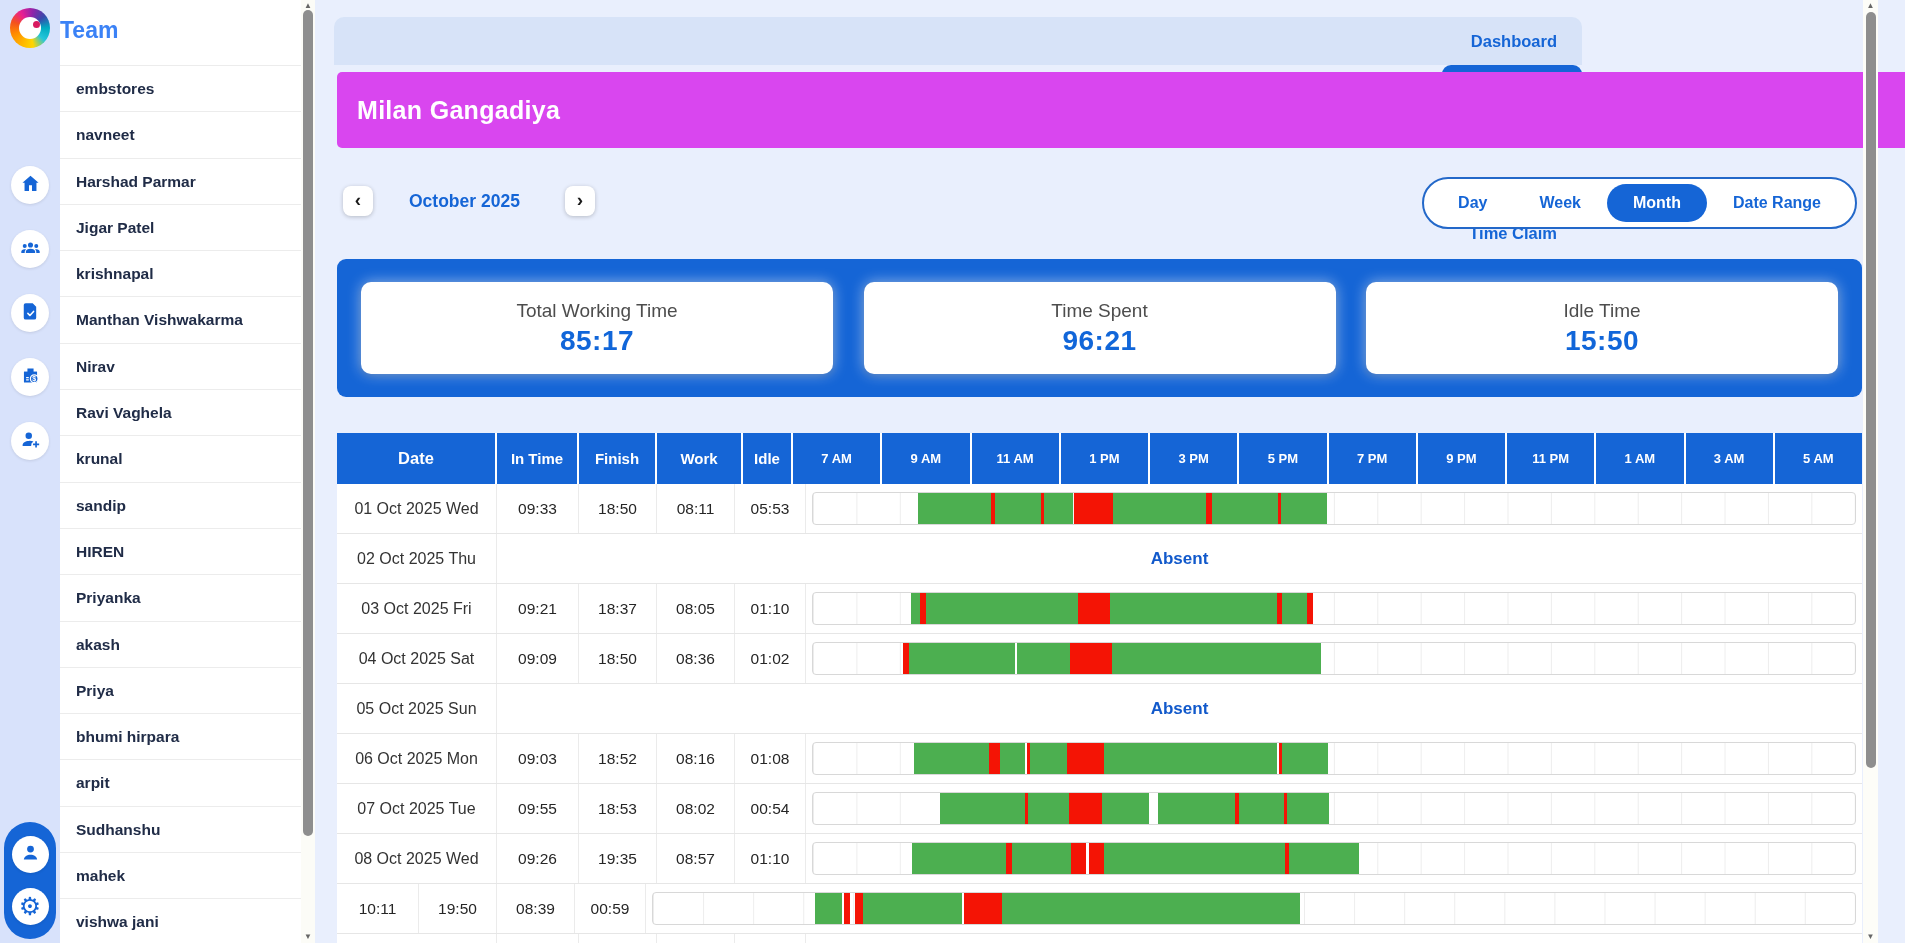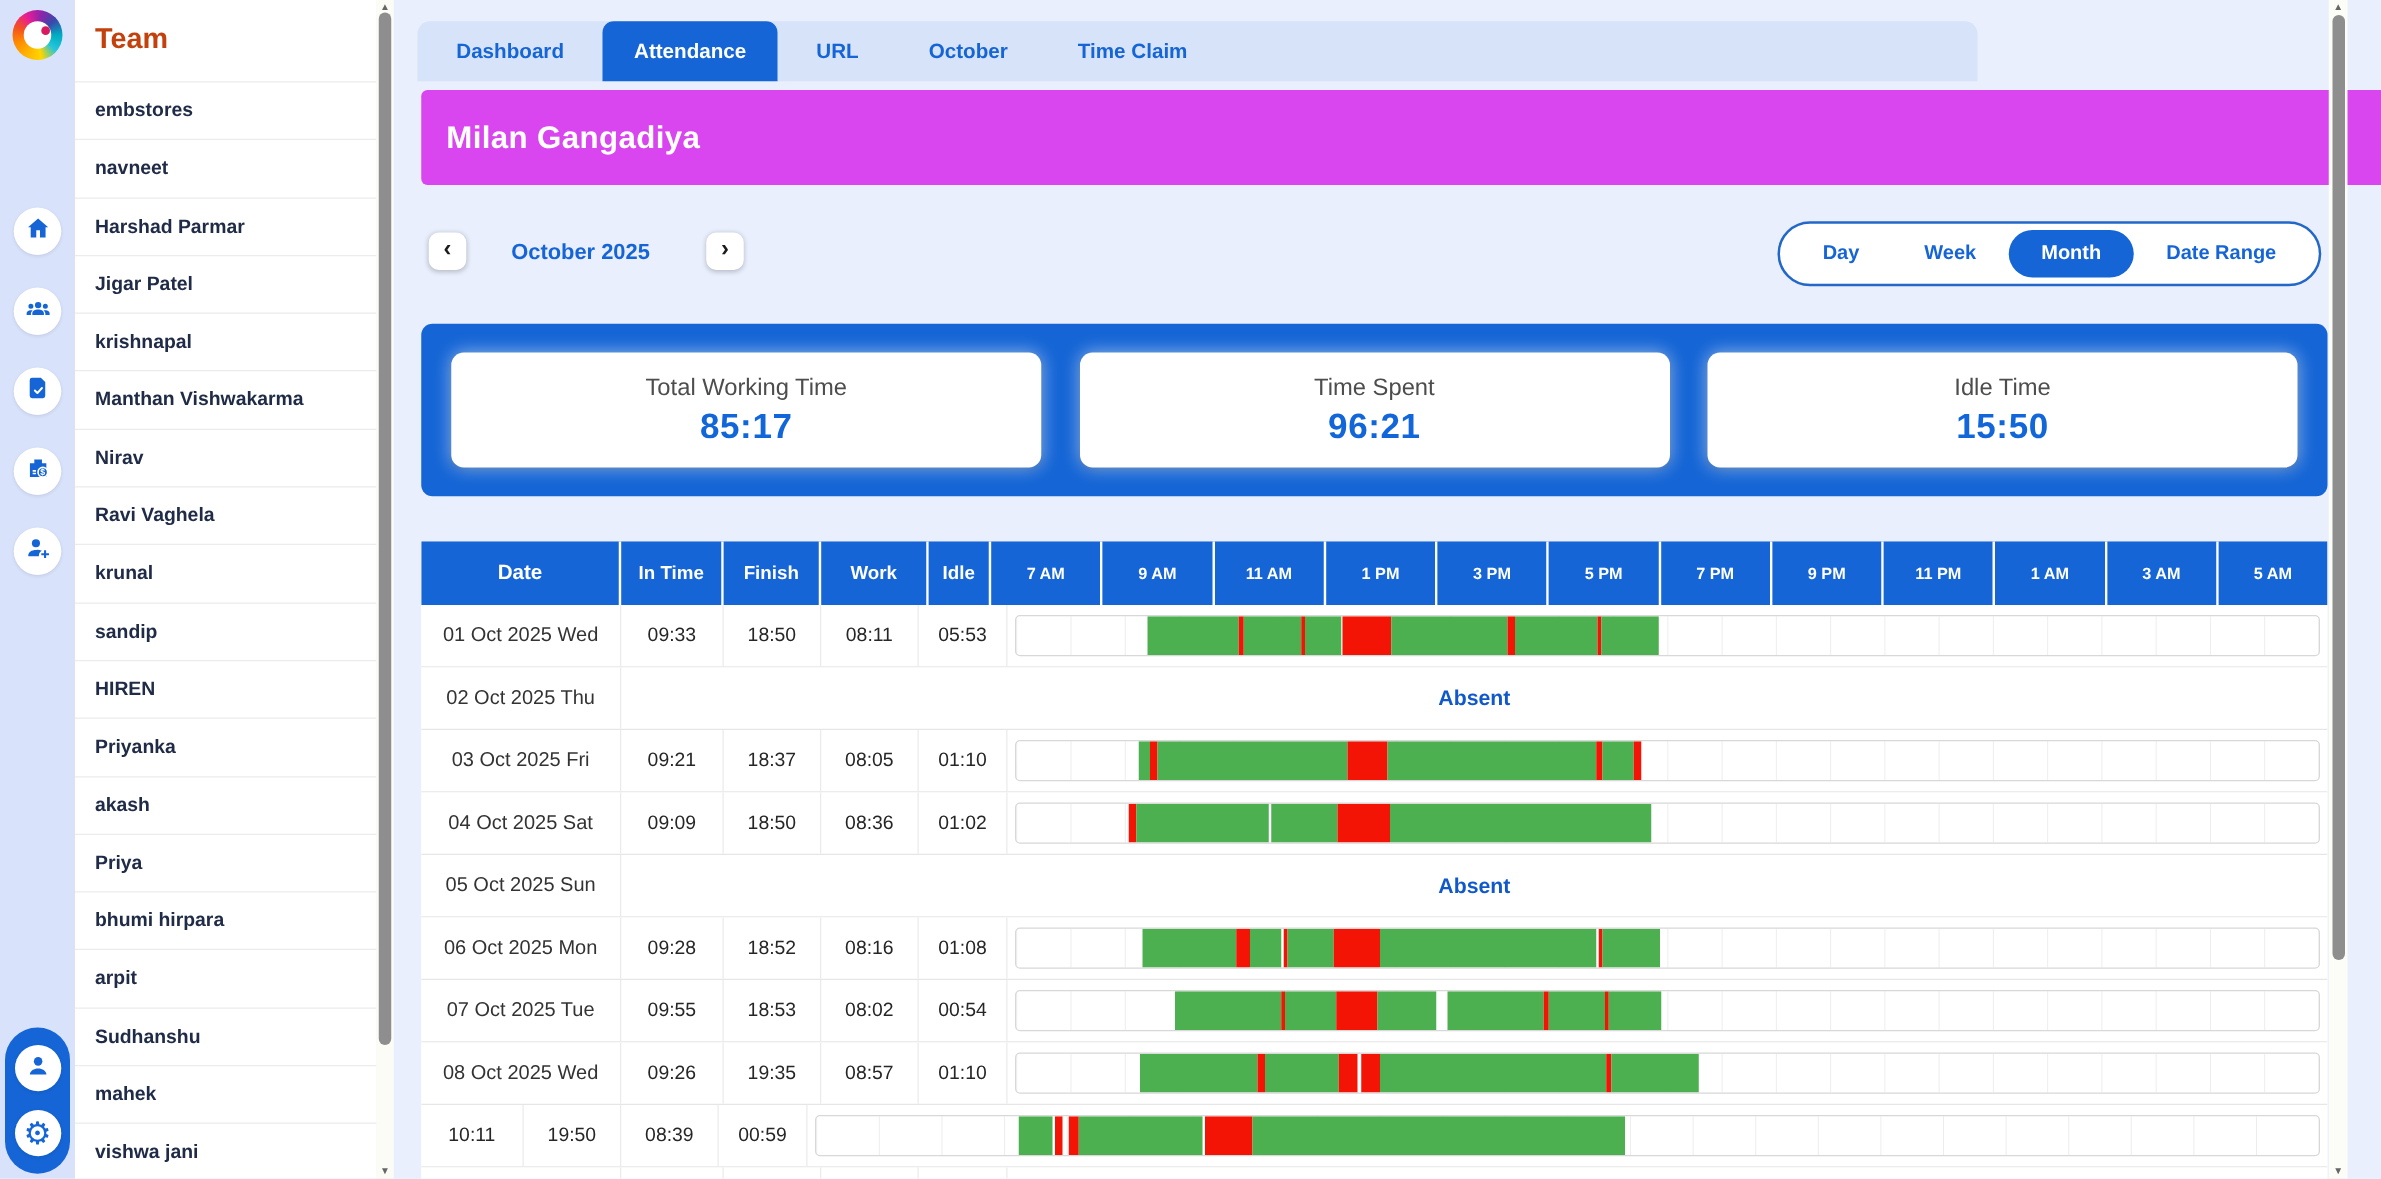--- a/index.html
+++ b/index.html
@@ -16,36 +16,36 @@
               display:flex; align-items:center; justify-content:center; color:#1565d6;
               box-shadow:0 1px 3px rgba(0,0,0,.10); cursor:pointer; }
   .rail-btn svg { width:21px; height:21px; }
   .rail-bottom { position:absolute; left:4px; top:822px; width:52px; height:117px; background:#1565d6;
                  border-radius:27px; display:flex; flex-direction:column; align-items:center; justify-content:space-evenly; }
   .rail-bottom .rail-btn { position:static; width:37px; height:37px; }
   .gear-glyph { font-family:"DejaVu Sans",sans-serif; font-size:25px; line-height:1; color:#1565d6; font-weight:bold; }
 
   
   .team-panel { position:absolute; left:60px; top:0; width:241px; height:943px; background:#fff; z-index:3; }
-  .team-title { height:66px; line-height:61px; padding-left:16px; font-size:23px; font-weight:bold; color:#c2410c;
+  .team-title { height:66px; line-height:61px; font-size:23px; font-weight:bold; color:#3b82f6;
                 border-bottom:1px solid #ececec; }
   .team-item { height:46.3px; line-height:46.3px; padding-left:16px; border-bottom:1px solid #ececec;
                font-size:15.5px; font-weight:bold; color:#202c47; white-space:nowrap; overflow:hidden; cursor:pointer; }
   .vscroll { position:absolute; top:0; width:14px; height:943px; background:#fcfcf7; }
   .vscroll .thumb { position:absolute; left:2px; width:10px; background:#8e8e8e; border-radius:6px; }
   .vscroll .arr { position:absolute; left:0; width:14px; text-align:center; font-size:8px; color:#666; line-height:8px; }
   .team-scroll { left:301px; }
   .main-scroll { left:1863px; width:15px; background:#fdfdf8; z-index:6; }
   .main-scroll .thumb { left:2.5px; }
 
   
   .main { position:absolute; left:314px; top:0; width:1591px; height:943px; }
 
   .tab-bar { position:absolute; left:20px; top:17px; width:1248px; height:48px; background:#d7e3f8;
-             border-radius:10px 10px 0 0; display:flex; align-items:flex-end; }
+             border-radius:10px 10px 0 0; display:flex; align-items:flex-end;flex-direction:column; }
   .tab { height:48px; line-height:48px; padding:0 25px; font-size:16.5px; font-weight:bold; color:#1565d6;
          cursor:pointer; margin-left:6px; }
   .tab.active { background:#1565d6; color:#fff; border-radius:9px 9px 0 0; }
 
   .page-header { position:absolute; left:23px; top:72px; width:1793px; height:76px; background:#d946ef;
                  border-radius:5px; display:flex; align-items:center; }
   .page-header h1 { margin-left:20px; color:#fff; font-size:25px; font-weight:bold; letter-spacing:.3px; }
 
   .controls { position:absolute; left:23px; top:170px; width:1525px; height:70px; }
   .nav-btn { position:absolute; top:16px; width:30px; height:30px; background:#fff; border-radius:8px;
@@ -300,21 +300,21 @@
               <div class="seg g" style="left: 28.7%; width: 20.1%;"></div>
             </div>
           </div>
         </div>
         <div class="row">
           <div class="cell c-date">05 Oct 2025 Sun</div>
           <div class="absent-cell">Absent</div>
         </div>
         <div class="row">
           <div class="cell c-date">06 Oct 2025 Mon</div>
-          <div class="cell c-in">09:28</div>
+          <div class="cell c-in">09:03</div>
           <div class="cell c-fin">18:52</div>
           <div class="cell c-work">08:16</div>
           <div class="cell c-idle">01:08</div>
           <div class="timeline-cell">
             <div class="track">
               <div class="seg g" style="left: 9.7%; width: 7.2%;"></div>
               <div class="seg r" style="left: 16.9%; width: 1%;"></div>
               <div class="seg g" style="left: 17.9%; width: 2.4%;"></div>
               <div class="seg r" style="left: 20.5%; width: 0.3%;"></div>
               <div class="seg g" style="left: 20.8%; width: 3.6%;"></div>

